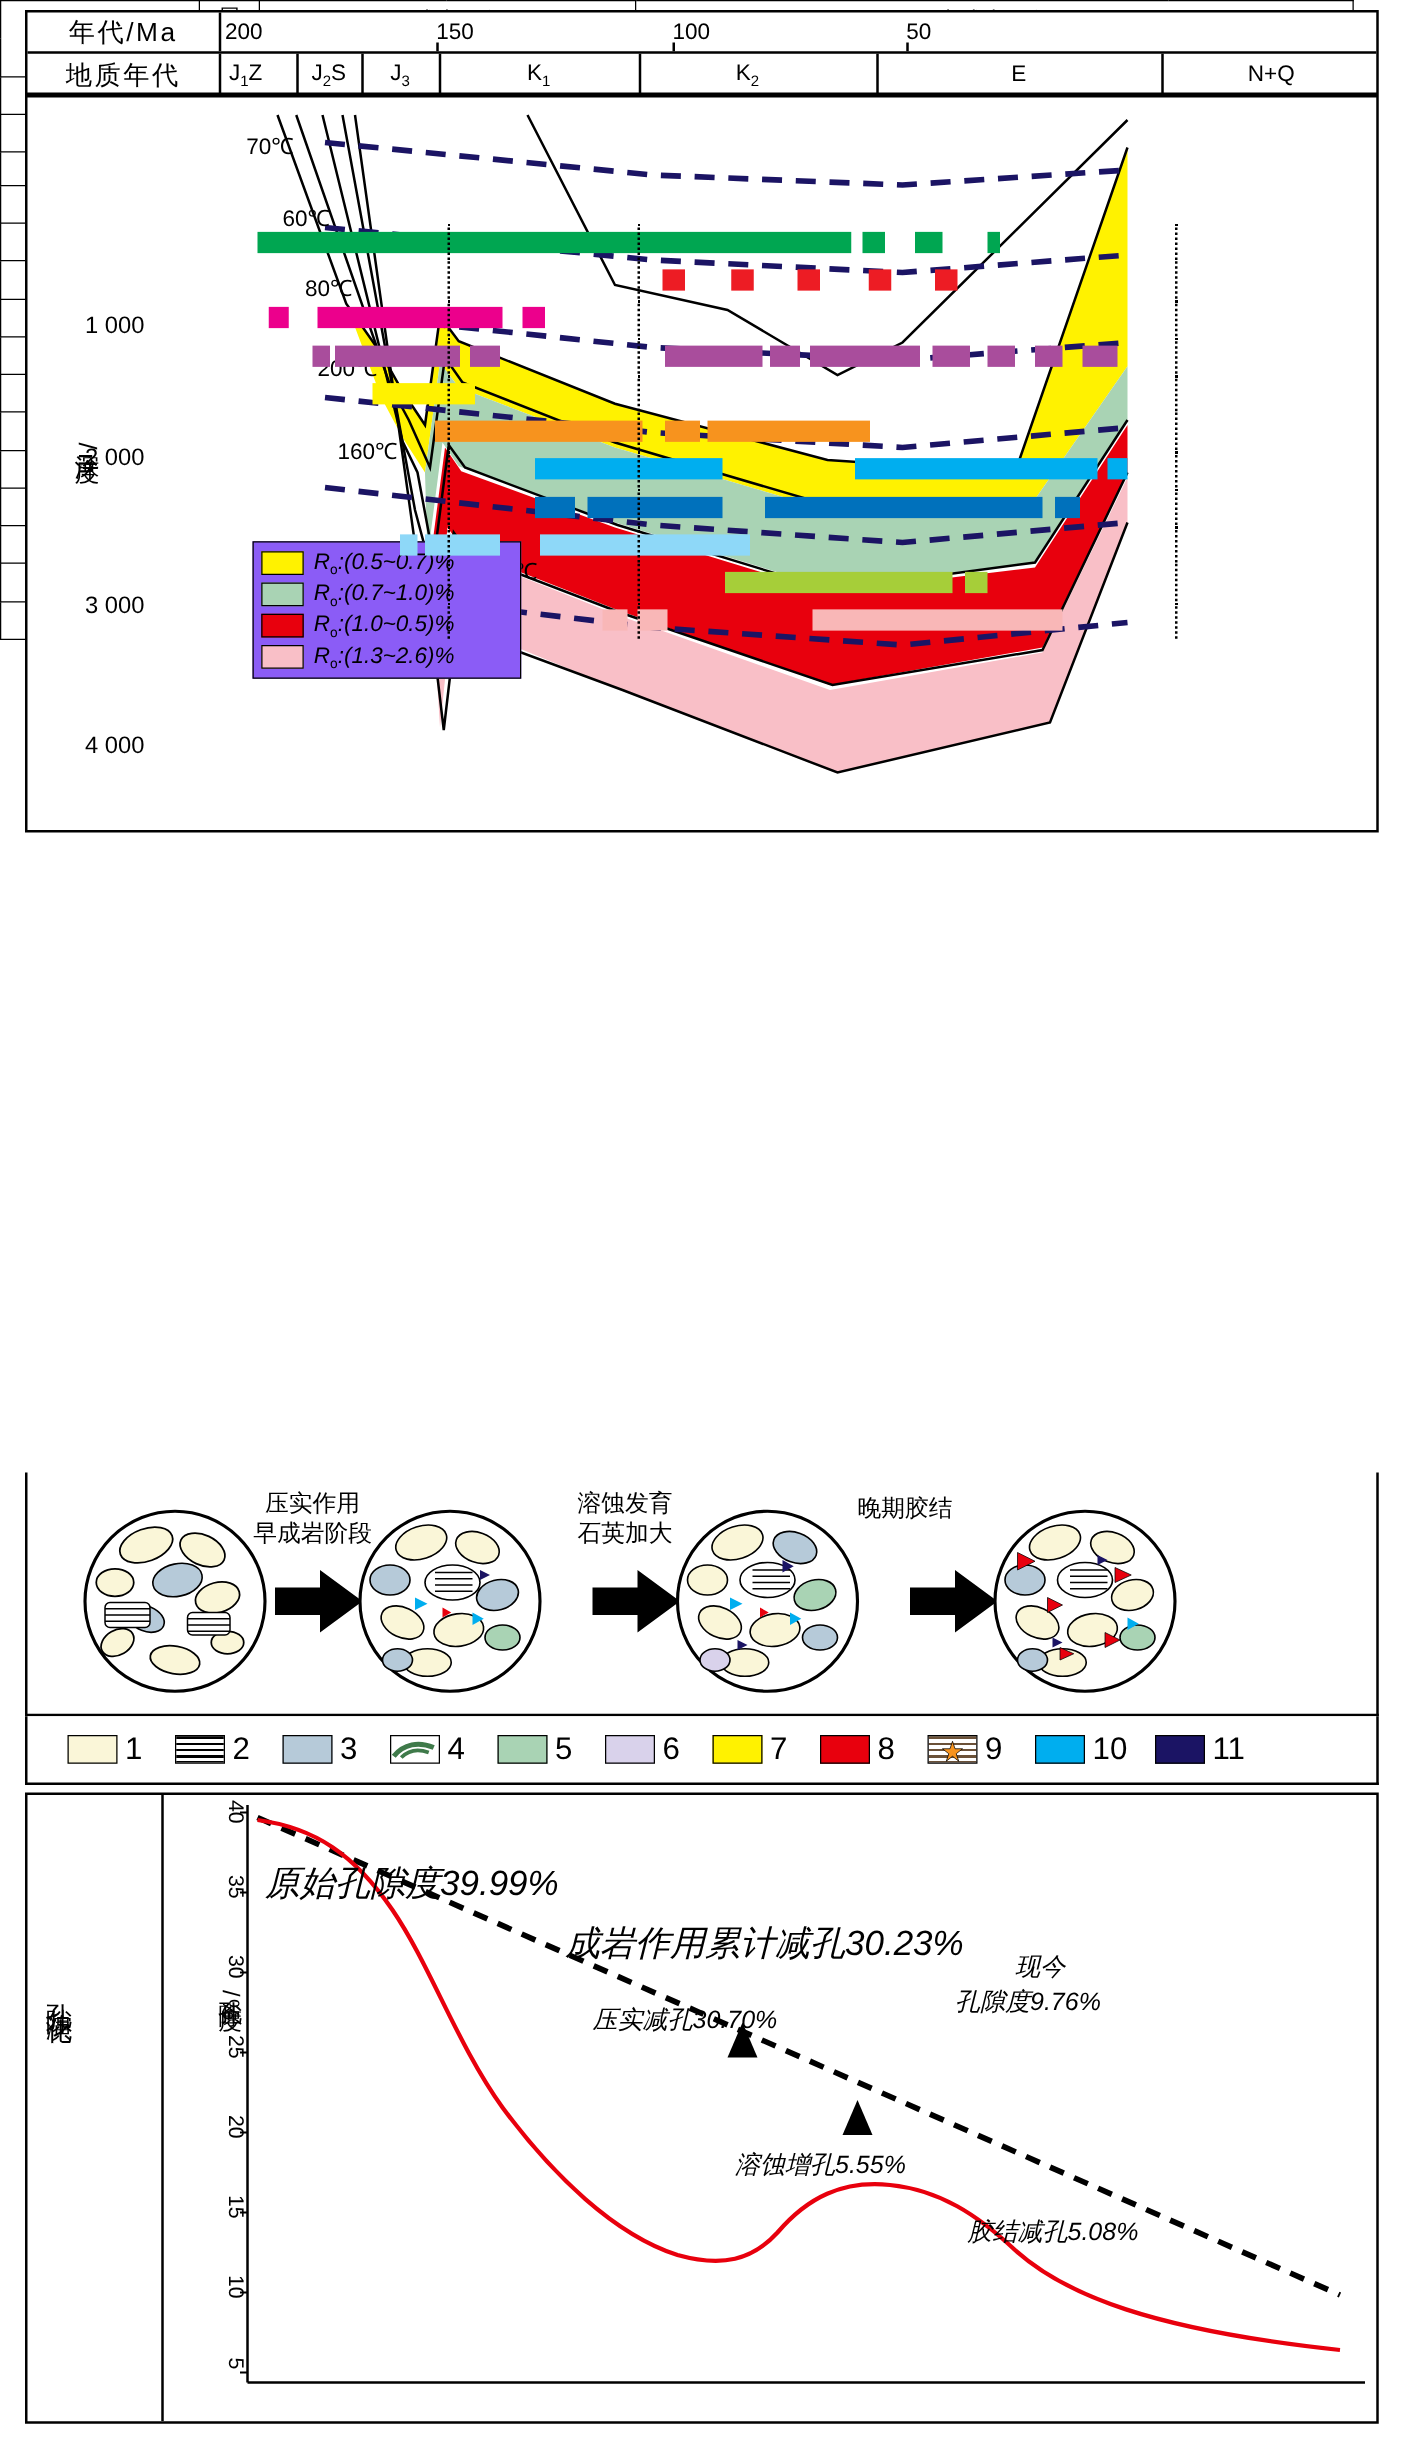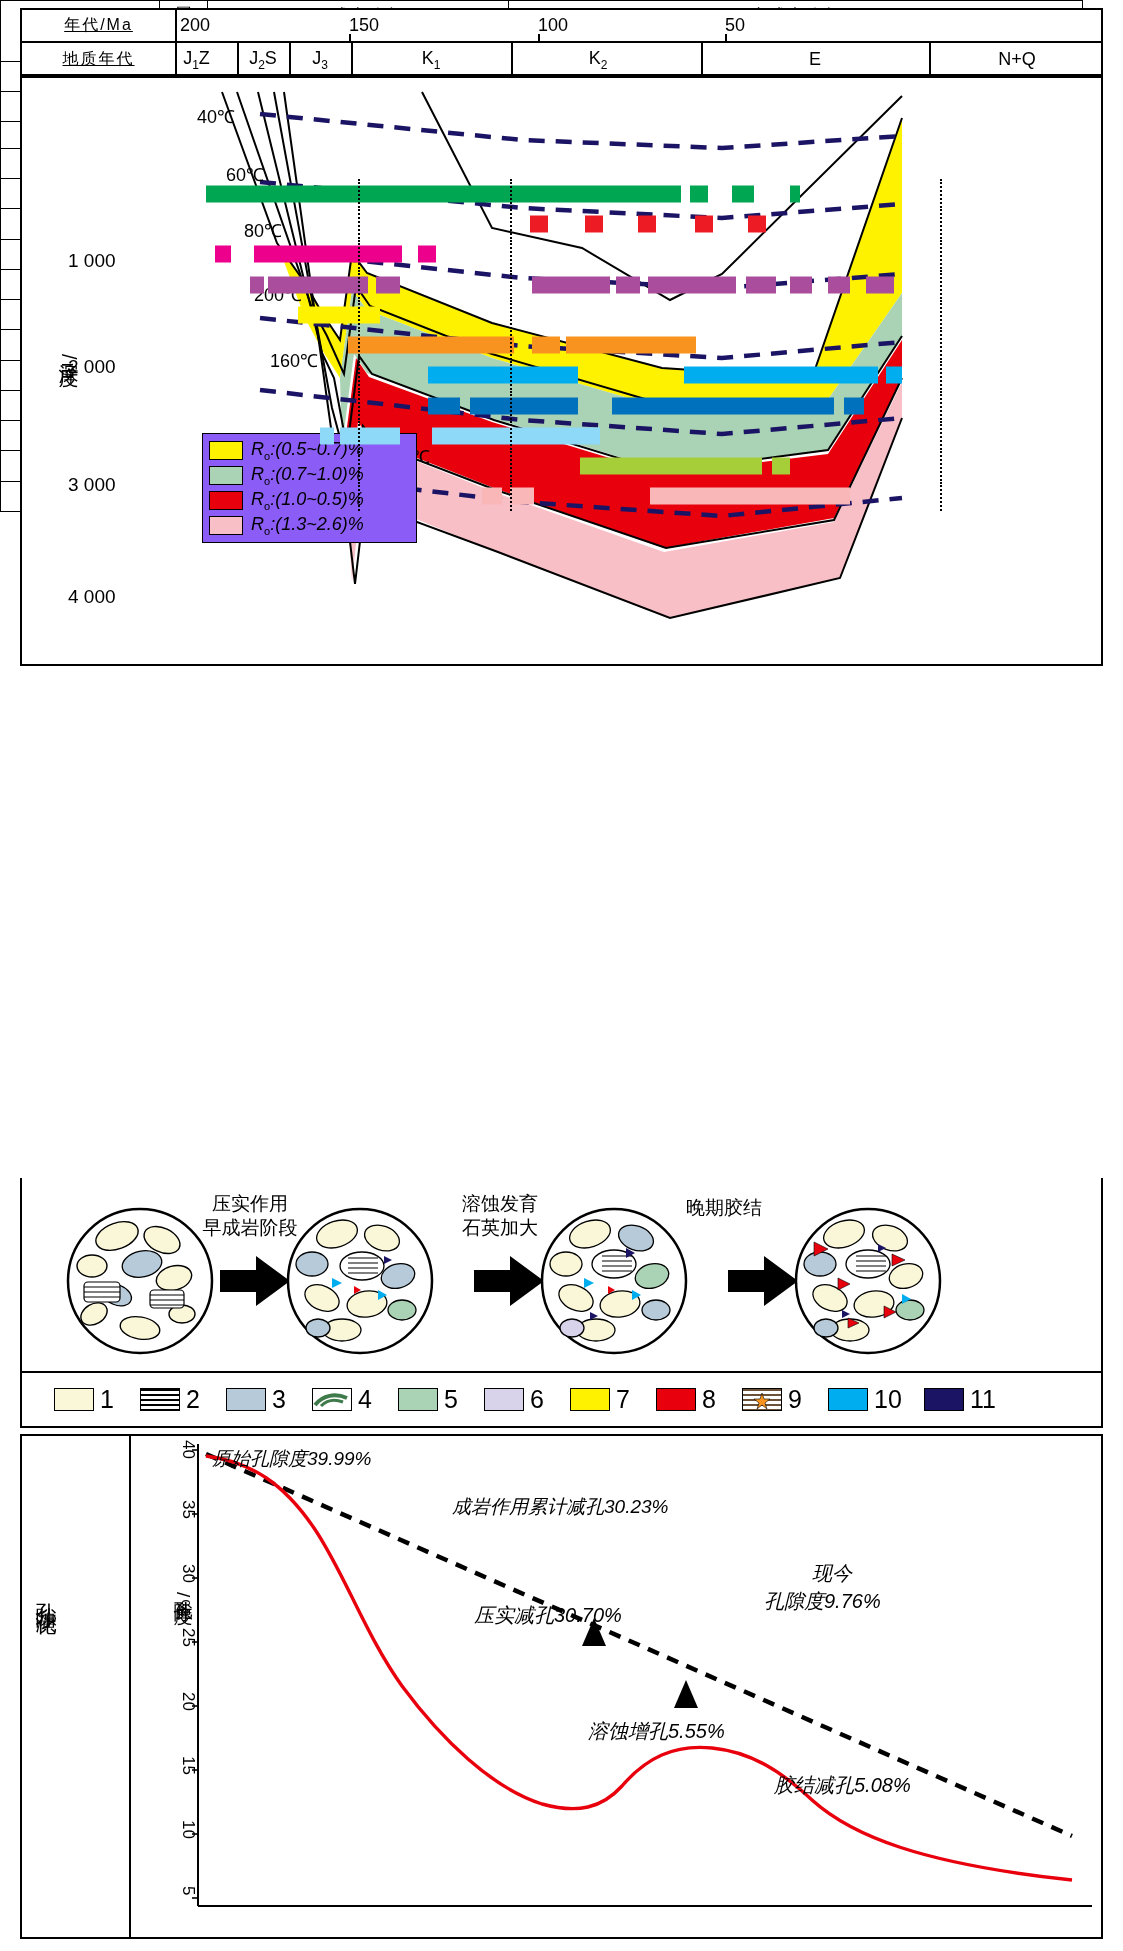--- a/index.html
+++ b/index.html
@@ -17,21 +17,21 @@
   
   .frame { position: absolute; border: 2px solid #000; background: #fff; }
 
   
   #age-table { left: 20px; top: 8px; width: 1083px; height: 68px; border: 2px solid #000; }
   .age-row { position: relative; height: 33px; border-bottom: 2px solid #000; }
   .age-row:last-child { border-bottom: none; height: 33px; }
   .lbl-cell {
     position: absolute; left: 0; top: 0; width: 155px; height: 100%;
     border-right: 2px solid #000; display: flex; align-items: center; justify-content: center;
-    font-size: 16px; letter-spacing: 2px; text-decoration: underline;
+    font-size: 21px; letter-spacing: 2px;
   }
   .tick-label { position: absolute; font-size: 18px; top: 5px; }
   .vdiv { position: absolute; top: 0; width: 0; border-left: 2px solid #000; height: 100%; }
   .geo-cell {
     position: absolute; top: 0; height: 100%;
     display: flex; align-items: center; justify-content: center; font-size: 18px;
   }
   .geo-cell sub { font-size: 12px; }
 
   
@@ -70,21 +70,21 @@
   .ml-item { position: absolute; top: 12px; display: flex; align-items: center; }
   .ml-sw { width: 40px; height: 23px; border: 1.5px solid #000; margin-right: 6px; }
   .ml-num { font-size: 25px; }
 
   
   #poro { left: 20px; top: 1434px; width: 1083px; height: 505px; }
   .poro-left { position: absolute; left: 10px; top: 150px; writing-mode: vertical-rl; font-size: 21px; letter-spacing: 4px; }
   .poro-axis-label { position: absolute; left: 148px; top: 150px; writing-mode: vertical-rl; font-size: 19px; letter-spacing: 2px; }
   .poro-tick { position: absolute; font-size: 17px; writing-mode: vertical-rl; }
   .poro-note { position: absolute; font-size: 20px; font-style: italic; }
-  .poro-note.big { font-size: 19px; }
+  .poro-note.big { font-size: 28px; margin-top: 42px; }
 </style>
 </head>
 <body>
 
 <div class="page">
 
   <div id="age-table" class="frame">
     <div class="age-row">
       <div class="lbl-cell">年代/Ma</div>
       <div class="tick-label" style="left:158px">200</div>
@@ -168,21 +168,21 @@
       <g stroke="#1B1464" stroke-width="4.5" stroke-dasharray="16 11" fill="none">
         <path d="M238,36 L500,62 L700,70 L880,58"></path>
         <path d="M238,104 L500,130 L700,140 L880,126"></path>
         <path d="M238,172 L500,200 L700,210 L880,196"></path>
         <path d="M238,240 L500,268 L700,280 L880,264"></path>
         <path d="M238,312 L500,342 L700,356 L880,340"></path>
         <path d="M330,404 L500,424 L700,438 L880,420"></path>
       </g>
     </svg>
 
-    <div class="temp-tag" style="left:175px;top:26px">40℃</div>
+    <div class="temp-tag" style="left:175px;top:26px">70℃</div>
     <div class="temp-tag" style="left:204px;top:84px">60℃</div>
     <div class="temp-tag" style="left:222px;top:140px">80℃</div>
     <div class="temp-tag" style="left:232px;top:204px">200℃</div>
     <div class="temp-tag" style="left:248px;top:270px">160℃</div>
     <div class="temp-tag" style="left:360px;top:366px">140℃</div>
 
     <div id="legend-ro">
       <div class="legend-line">
         <span class="legend-swatch" style="background:#FFF200"></span>
         <span class="legend-text"><i>R</i><sub>o</sub>:<span>(0.5~0.7)%</span></span>

